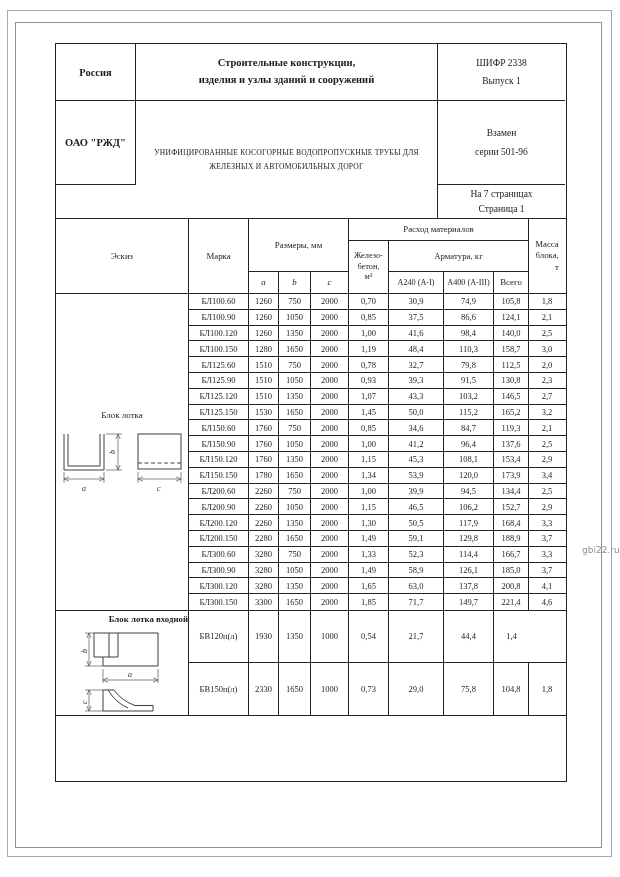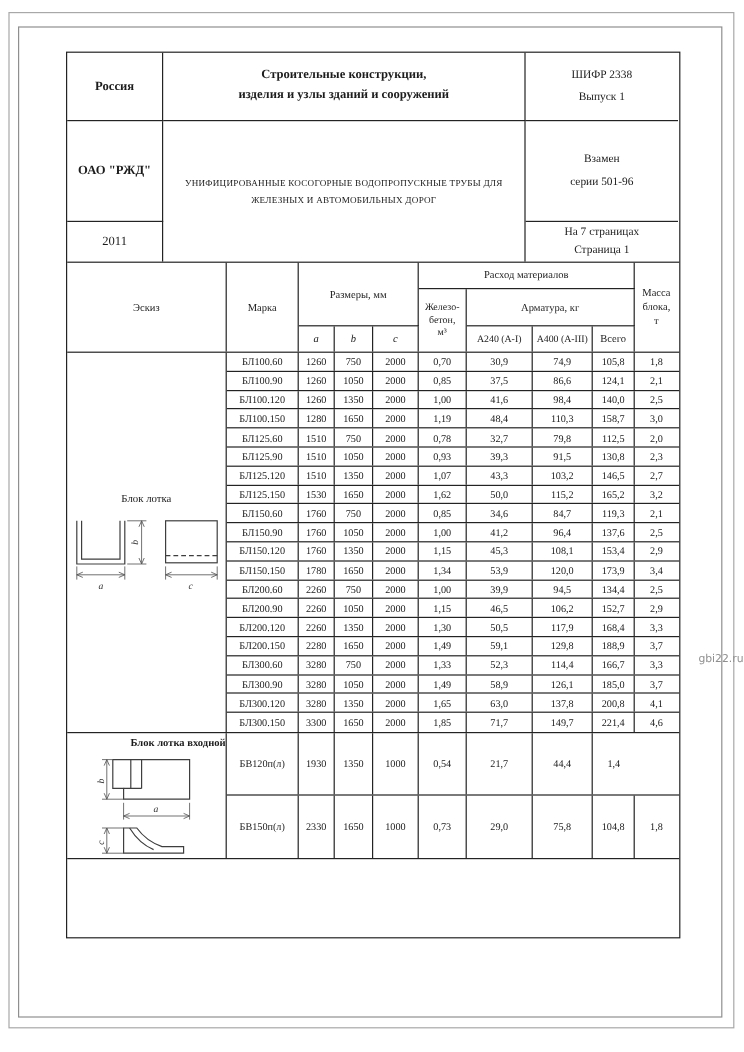--- a/index.html
+++ b/index.html
@@ -37,21 +37,21 @@
   .ch-dims{grid-area:1/3/3/6;}
   .ch-a{grid-area:3/3/4/4;border-bottom:none;font-style:italic;}
   .ch-b{grid-area:3/4/4/5;border-bottom:none;font-style:italic;}
   .ch-c{grid-area:3/5/4/6;border-bottom:none;font-style:italic;}
   .ch-materials{grid-area:1/6/2/10;}
   .ch-concrete{grid-area:2/6/4/7;border-bottom:none;font-size:8.3px;line-height:1.3;}
   .ch-rebar{grid-area:2/7/3/10;}
   .ch-a240{grid-area:3/7/4/8;border-bottom:none;font-size:8.2px;}
   .ch-a400{grid-area:3/8/4/9;border-bottom:none;font-size:8.2px;}
   .ch-total{grid-area:3/9/4/10;border-bottom:none;}
-  .ch-mass{grid-area:1/10/4/11;border-right:none;border-bottom:none;line-height:1.3;}
+  .ch-mass{grid-area:1/10/4/11;border-right:none;border-bottom:none;line-height:1.3;text-align:right;}
 
   
   .bodysec{display:flex;border-bottom:1.5px solid #232323;}
   .sketchcell{width:133px;border-right:1px solid #232323;position:relative;}
   .rows{flex:1;}
   .trow{display:grid;grid-template-columns:60px 30px 32px 38px 40px 55px 50px 35px 36px;border-bottom:1px solid #232323;}
   .trow:last-child{border-bottom:none;}
   .body1 .trow{height:15.8px;}
   .body2 .trow{height:52px;}
   .tcell{border-right:1px solid #232323;display:flex;align-items:center;justify-content:center;font-size:8.5px;}
@@ -78,21 +78,20 @@
     <div class="hc hc-series">Строительные конструкции,
 изделия и узлы зданий и сооружений</div>
     <div class="hc hc-country">Россия</div>
     <div class="hc hc-cipher">ШИФР 2338
 Выпуск 1</div>
     <div class="hc hc-org">ОАО "РЖД"</div>
     <div class="hc hc-doctitle">УНИФИЦИРОВАННЫЕ КОСОГОРНЫЕ ВОДОПРОПУСКНЫЕ ТРУБЫ ДЛЯ
 ЖЕЛЕЗНЫХ И АВТОМОБИЛЬНЫХ ДОРОГ</div>
     <div class="hc hc-replaces">Взамен
 серии 501-96</div>
-    <div class="hc hc-year">2011</div>
     <div class="hc hc-pages">На 7 страницах
 Страница 1</div>
   </div>
 
 
   <div class="cols">
     <div class="ch ch-sketch">Эскиз</div>
     <div class="ch ch-mark">Марка</div>
     <div class="ch ch-dims">Размеры, мм</div>
     <div class="ch ch-a">a</div>
@@ -212,21 +211,21 @@
           <div class="tcell">43,3</div>
           <div class="tcell">103,2</div>
           <div class="tcell">146,5</div>
           <div class="tcell">2,7</div>
         </div>
         <div class="trow">
           <div class="tcell">БЛ125.150</div>
           <div class="tcell">1530</div>
           <div class="tcell">1650</div>
           <div class="tcell">2000</div>
-          <div class="tcell">1,62</div>
+          <div class="tcell">1,45</div>
           <div class="tcell">50,0</div>
           <div class="tcell">115,2</div>
           <div class="tcell">165,2</div>
           <div class="tcell">3,2</div>
         </div>
         <div class="trow">
           <div class="tcell">БЛ150.60</div>
           <div class="tcell">1760</div>
           <div class="tcell">750</div>
           <div class="tcell">2000</div>

